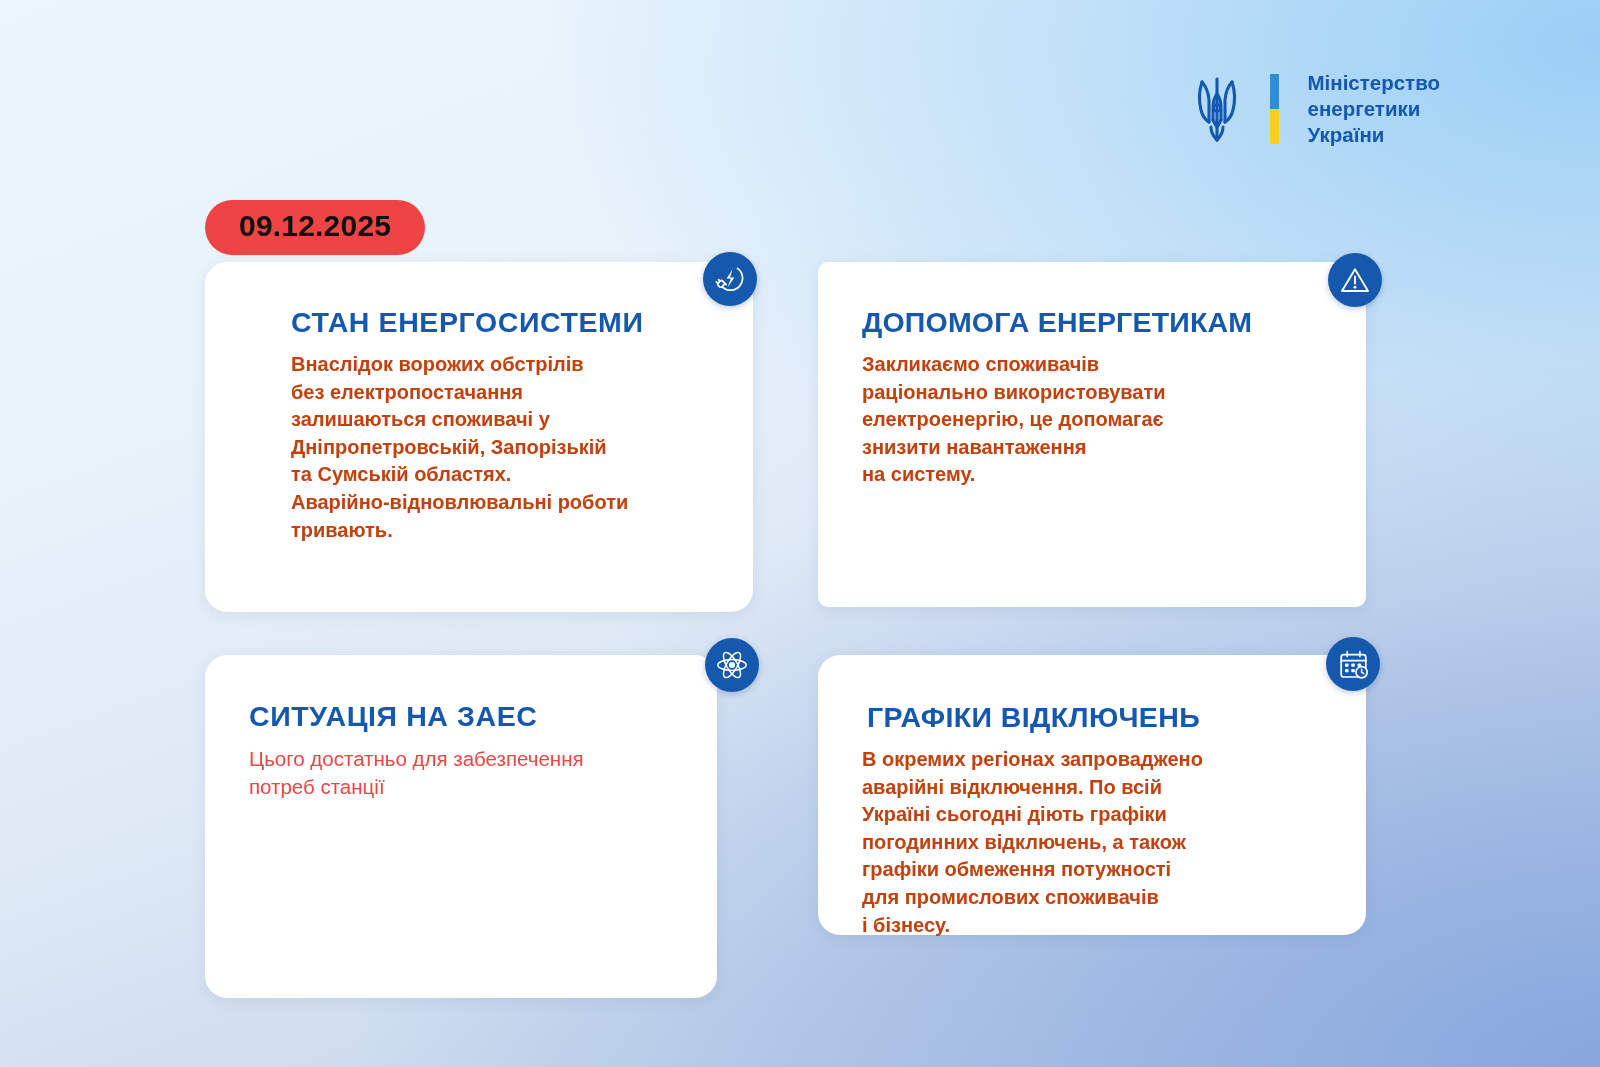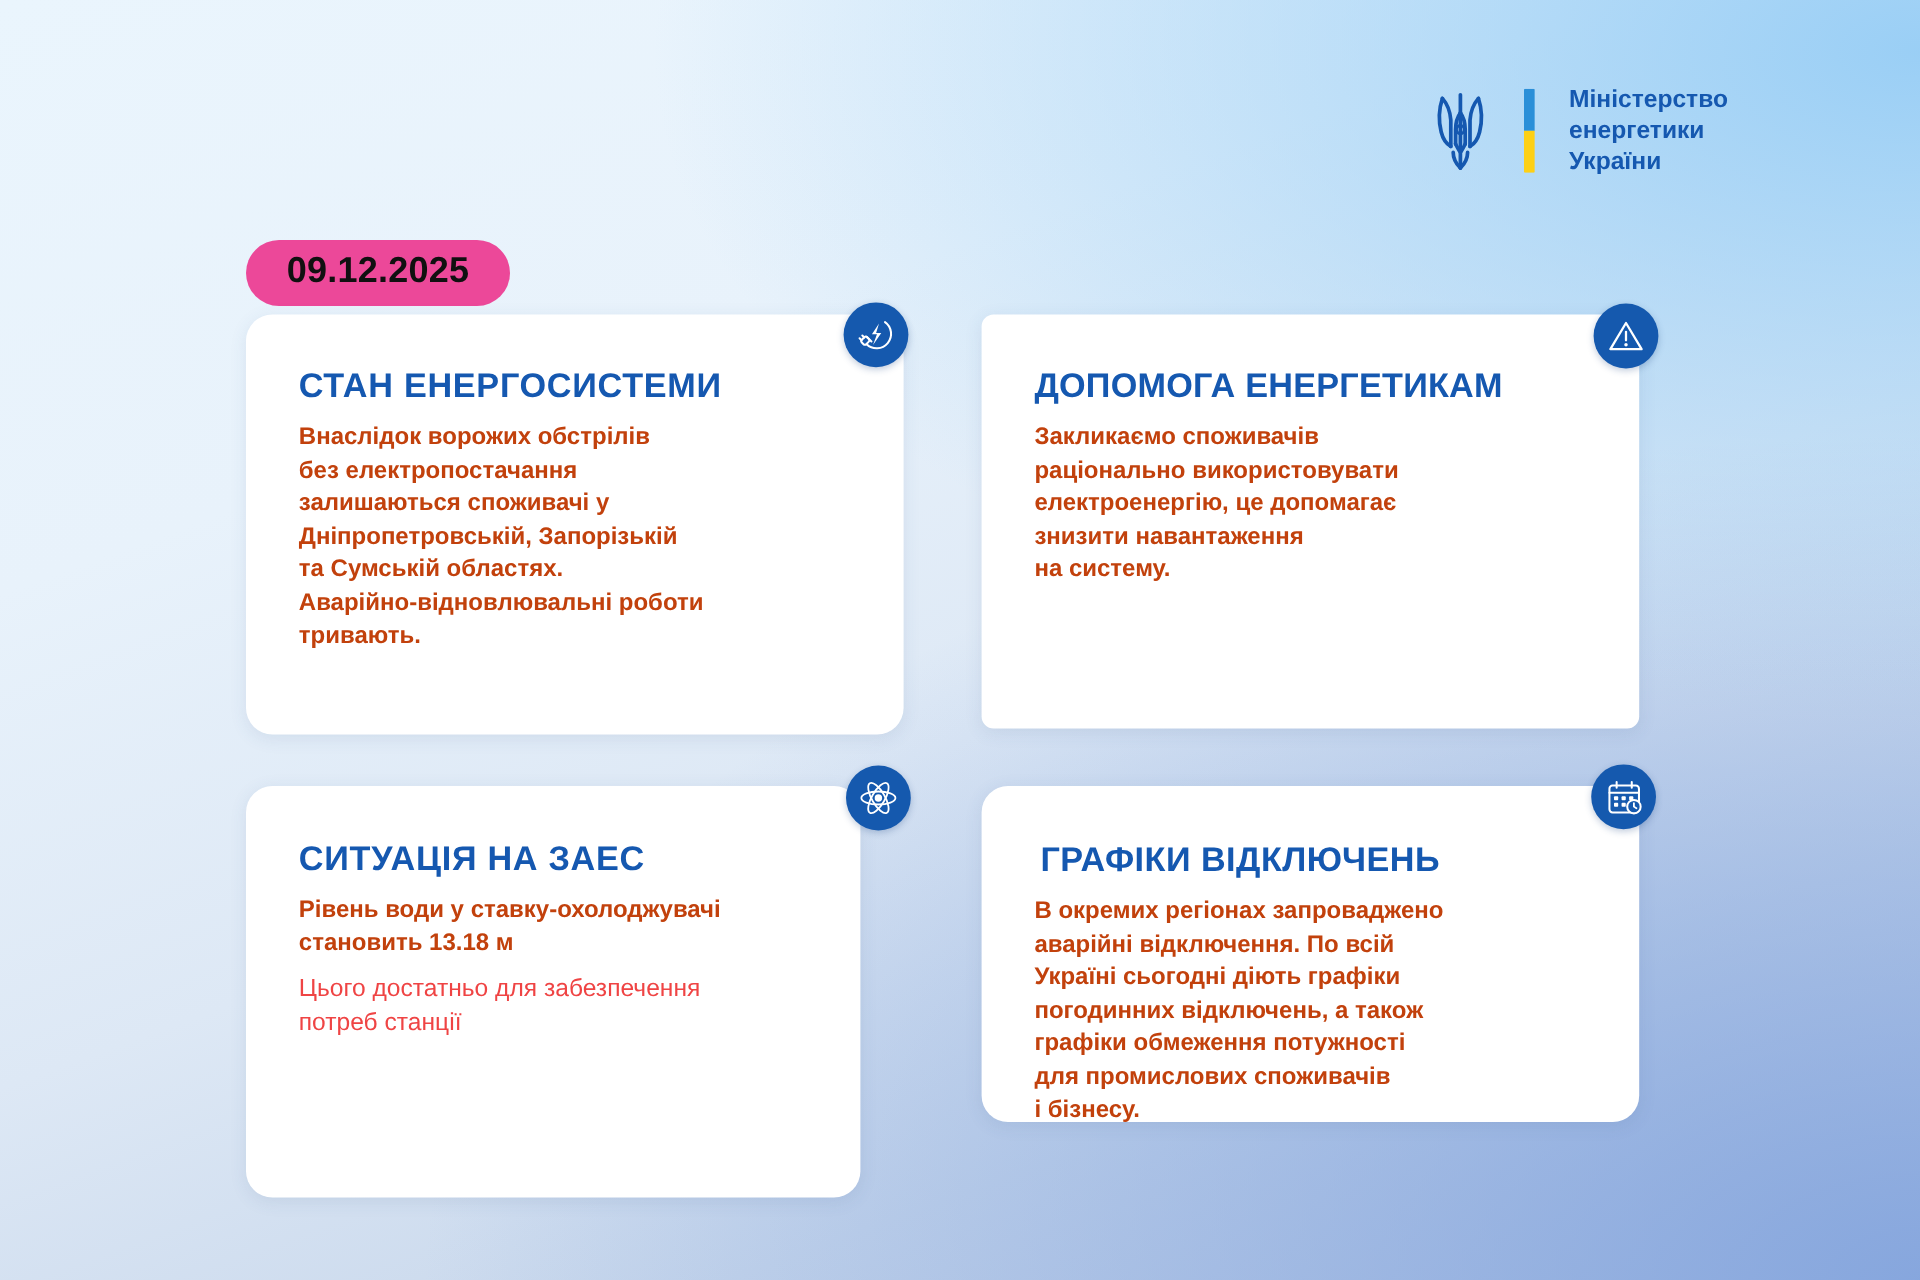--- a/index.html
+++ b/index.html
@@ -23,21 +23,21 @@
     font-size:45px;
     font-weight:bold;
     line-height:1.28;
     letter-spacing:0.4px;
     text-transform:uppercase;
     white-space:pre-line;
   }
   .date-badge {
     position:absolute;
     left:205px; top:200px;
-    background:#ec4899;
+    background:#ef4444;
     border-radius:40px;
     padding:11px 34px 14px 34px;
     color:#101010;
     font-size:30px;
     font-weight:bold;
     letter-spacing:0.2px;
     line-height:1;
   }
 
   
@@ -87,21 +87,21 @@
     margin-top:10px;
     white-space:pre-line;
   }
 
   
   #card-state     { left:205px;  top:262px; width:548px;  height:350px; }
   #card-help      { left:818px;  top:262px; width:548px;  height:345px;border-radius:10px; }
   #card-zaes      { left:205px;  top:655px; width:512px;  height:343px; }
   #card-schedules { left:818px;  top:655px; width:548px;  height:280px; }
 
-  #card-state .inner     { padding-top:44px; }
+  #card-state .inner     { padding-top:44px;margin-left:42px; }
   #card-help .inner      { padding-top:44px; }
   #card-zaes .inner      { padding-top:45px; }
   #card-schedules .inner { padding-top:46px; }
 
   #card-schedules .card-title { letter-spacing:0.4px; padding-left:5px; }
   #card-help .card-title { letter-spacing:0.2px; }
 
   
   .badge {
     position:absolute;
@@ -190,22 +190,20 @@
         <path d="M16 5.2 L29 27 L3 27 Z"></path>
         <path d="M16 12.5 L16 19.6"></path>
       </g>
       <circle cx="16" cy="23.2" r="1.45" fill="#ffffff"></circle>
     </svg>
   </div>
 
   <div class="card" id="card-zaes">
     <div class="inner">
       <div class="card-title">СИТУАЦІЯ НА ЗАЕС</div>
-      <div class="card-body">Рівень води у ставку-охолоджувачі
-становить 13.18 м</div>
       <div class="card-sub">Цього достатньо для забезпечення
 потреб станції</div>
     </div>
   </div>
   <div class="badge" id="badge-zaes">
     <svg width="34" height="34" viewBox="0 0 34 34">
       <g fill="none" stroke="#ffffff" stroke-width="1.5">
         <ellipse cx="17" cy="17" rx="14.2" ry="5.4"></ellipse>
         <ellipse cx="17" cy="17" rx="14.2" ry="5.4" transform="rotate(60 17 17)"></ellipse>
         <ellipse cx="17" cy="17" rx="14.2" ry="5.4" transform="rotate(120 17 17)"></ellipse>

